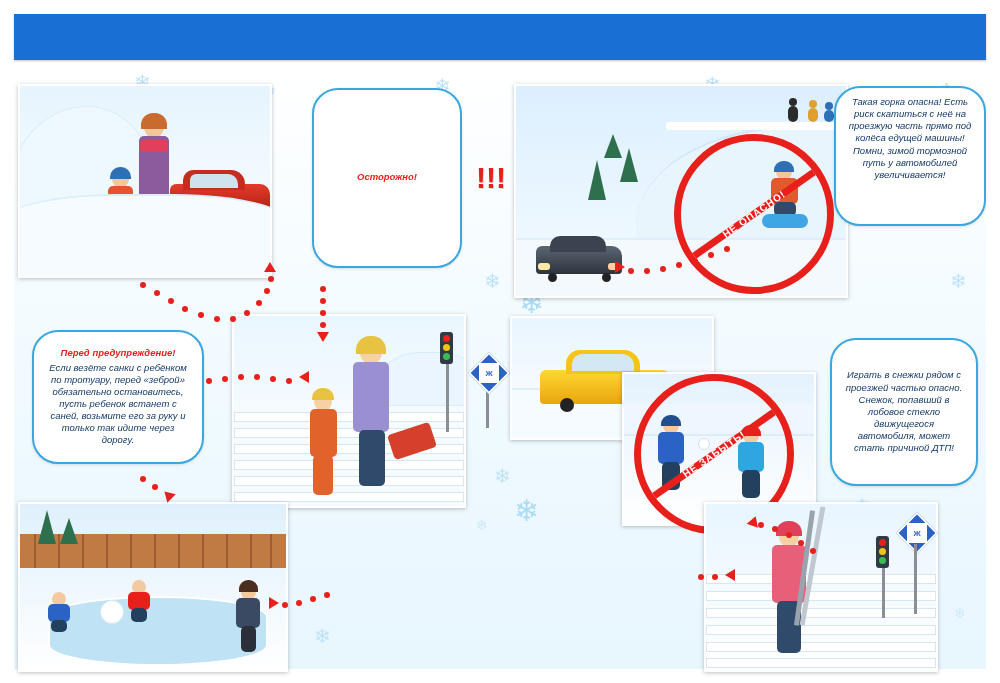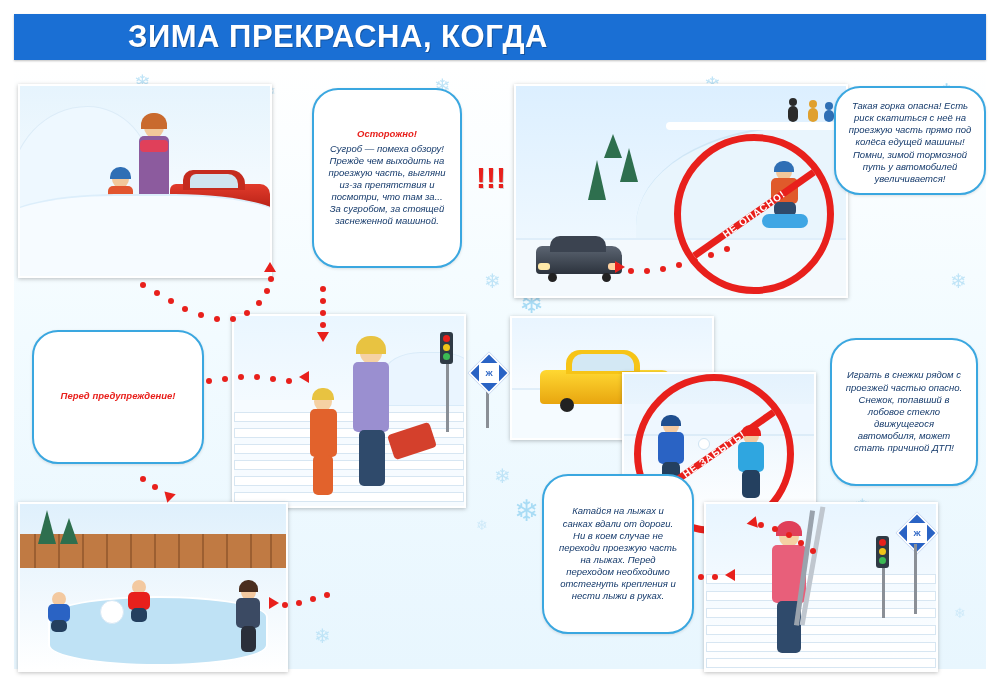--- a/index.html
+++ b/index.html
@@ -152,21 +152,20 @@
   .fence i{position:absolute;top:0;bottom:0;width:2px;background:#9c5f31;}
   .rink{position:absolute;background:#bfe2f5;border:2px solid #ffffff;border-radius:50%/30%;}
   .hill{position:absolute;background:#e9f5fd;}
 </style>
 </head>
 <body>
 
 <div id="poster">
 
   <div class="banner">
-    <div class="part1">ЗИМА ПРЕКРАСНА, КОГДА</div>
   </div>
 
   <div class="sheet">
 
     <span class="flake big" style="left:30px;top:22px;">❄</span>
     <span class="flake" style="left:120px;top:6px;">❄</span>
     <span class="flake sm" style="left:250px;top:18px;">❄</span>
     <span class="flake" style="left:420px;top:10px;">❄</span>
     <span class="flake big" style="left:560px;top:30px;">❄</span>
     <span class="flake" style="left:690px;top:8px;">❄</span>
@@ -405,48 +404,43 @@
     </div>
     <div class="pole" style="left:868px;top:502px;height:50px;"></div>
     <div class="signplate" style="left:888px;top:452px;">
       <b>Ж</b>
     </div>
     <div class="pole" style="left:900px;top:478px;height:70px;"></div>
 
     <div class="bubble" style="left:298px;top:22px;width:150px;height:180px;display:flex;align-items:center;justify-content:center;">
       <div>
         <span class="head">Осторожно!</span>
-        <span>Сугроб — помеха обзору! Прежде чем выходить на проезжую часть, выгляни из-за препятствия и посмотри, что там за... За сугробом, за стоящей заснеженной машиной.</span>
-      </div>
-    </div>
-
-    <div class="bubble" style="left:820px;top:20px;width:152px;height:109px;display:flex;align-items:flex-end;justify-content:center;">
+      </div>
+    </div>
+
+    <div class="bubble" style="left:820px;top:20px;width:152px;height:140px;display:flex;align-items:flex-start;justify-content:center;">
       <div>
         <span>Такая горка опасна! Есть риск скатиться с неё на проезжую часть прямо под колёса едущей машины! Помни, зимой тормозной путь у автомобилей увеличивается!</span>
       </div>
     </div>
 
     <div class="bubble" style="left:18px;top:264px;width:172px;height:134px;display:flex;align-items:center;justify-content:center;">
       <div>
         <span class="head">Перед предупреждение!</span>
+        <span>Если везёте санки с ребёнком по тротуару, перед «зеброй» обязательно остановитесь, пусть ребенок встанет с саней, возьмите его за руку и только так идите через дорогу.</span>
       </div>
     </div>
 
     <div class="bubble" style="left:816px;top:272px;width:148px;height:148px;display:flex;align-items:center;justify-content:center;">
       <div>
         <span>Играть в снежки рядом с проезжей частью опасно. Снежок, попавший в лобовое стекло движущегося автомобиля, может стать причиной ДТП!</span>
       </div>
     </div>
 
 
-    <div class="bubble" style="left:528px;top:408px;width:152px;height:160px;display:flex;align-items:center;justify-content:center;">
-      <div>
-        <span>Катайся на лыжах и санках вдали от дороги. Ни в коем случае не переходи проезжую часть на лыжах. Перед переходом необходимо отстегнуть крепления и нести лыжи в руках.</span>
-      </div>
-    </div>
 
     <div class="dots" style="left:126px;top:200px;width:180px;height:100px;">
       <i style="left:0;top:16px;"></i>
         <i style="left:14px;top:24px;"></i>
         <i style="left:28px;top:32px;"></i>
       <i style="left:42px;top:40px;"></i>
         <i style="left:58px;top:46px;"></i>
         <i style="left:74px;top:50px;"></i>
       <i style="left:90px;top:50px;"></i>
         <i style="left:104px;top:44px;"></i>

